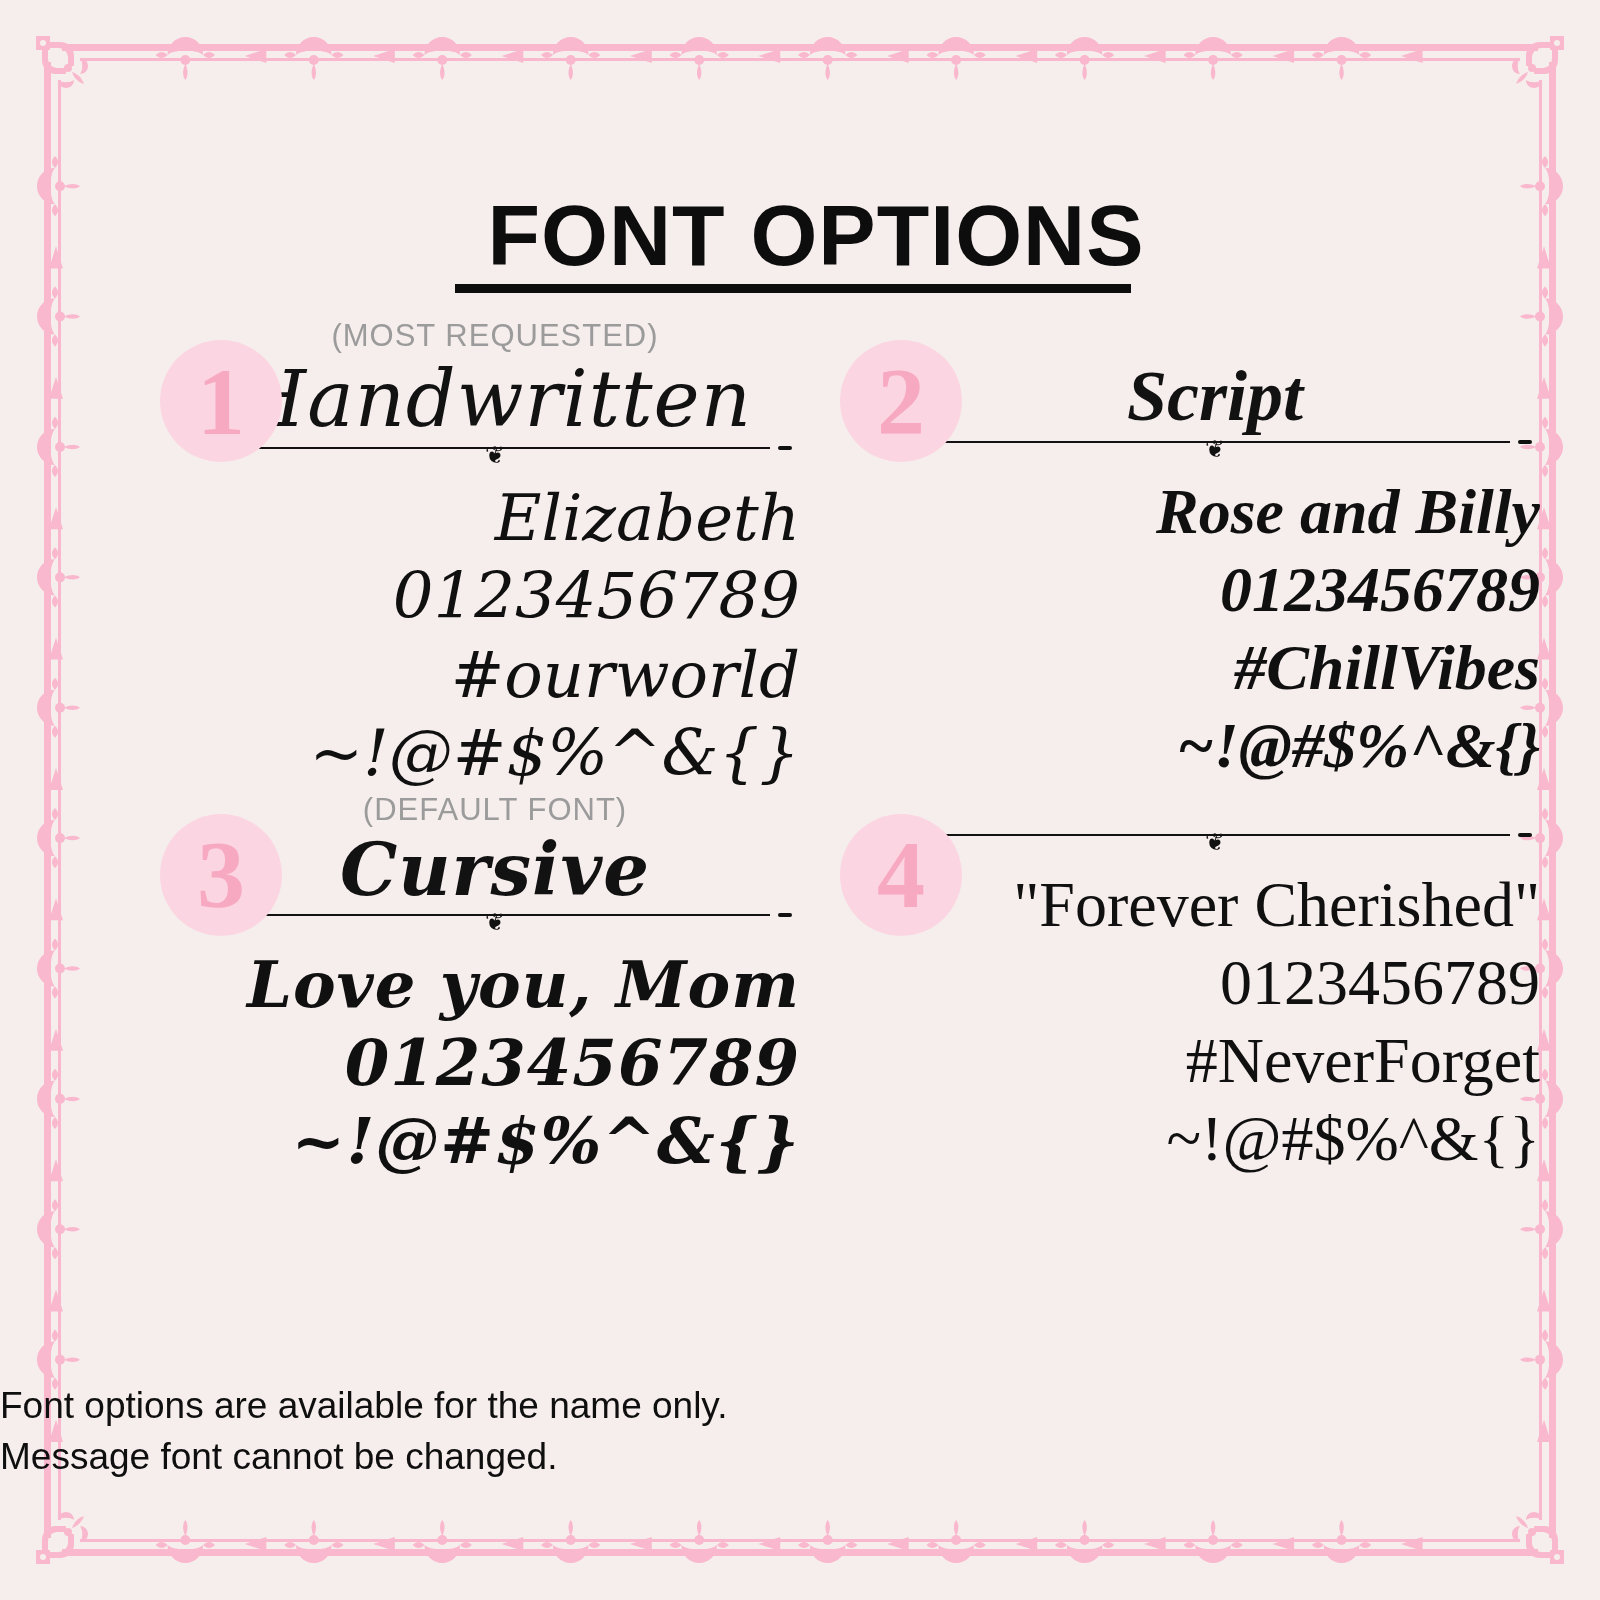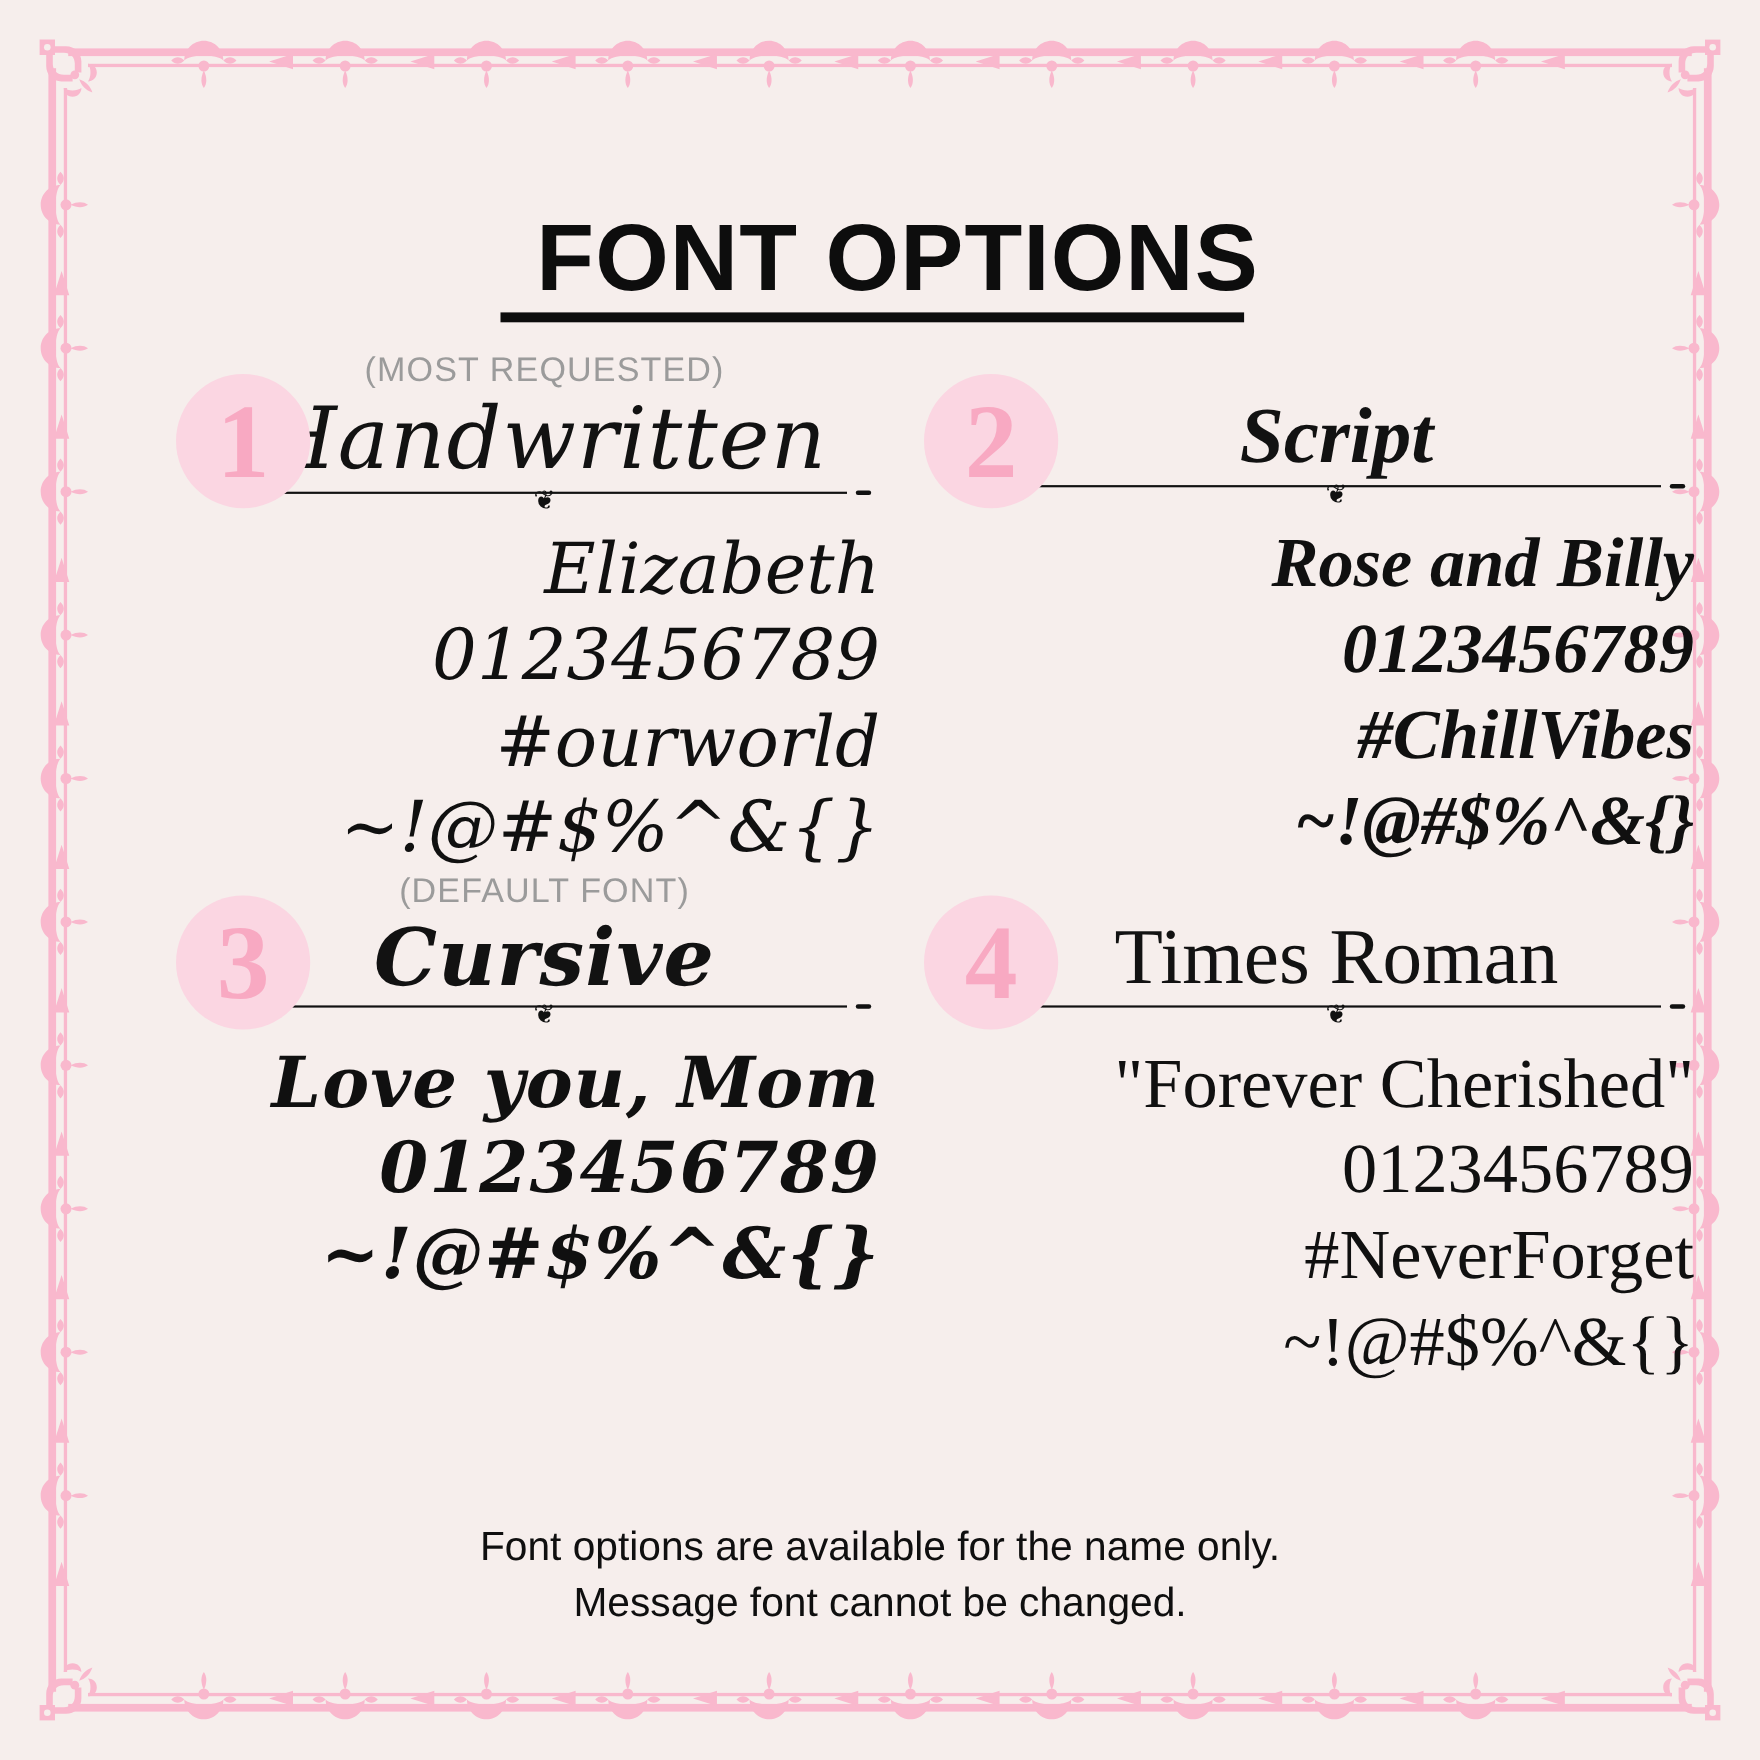--- a/index.html
+++ b/index.html
@@ -215,21 +215,20 @@
     font-style: normal;
     font-weight: 400;
   }
 
   
   .footnote {
     position: absolute;
     left: 0;
     bottom: 118px;
     width: 100%;
-    text-align: center;
     font-family: "Liberation Sans", sans-serif;
     font-size: 37px;
     line-height: 1.38;
     color: #0f0f0f;
   }
 </style>
 </head>
 <body>
 
 <div class="page">
@@ -439,21 +438,20 @@
           <div>0123456789</div>
           <div>~!@#$%^&amp;{}</div>
         </div>
       </div>
     </div>
 
     <div class="option right">
       <div class="tagline empty"></div>
       <div class="badge">4</div>
       <div class="head-area">
-        <div class="font-name f-times">Times Roman</div>
         <div class="divider">
           <div class="line"></div>
           <div class="orn">❦</div>
         </div>
         <div class="sample f-times">
           <div>"Forever Cherished"</div>
           <div>0123456789</div>
           <div>#NeverForget</div>
           <div>~!@#$%^&amp;{}</div>
         </div>

